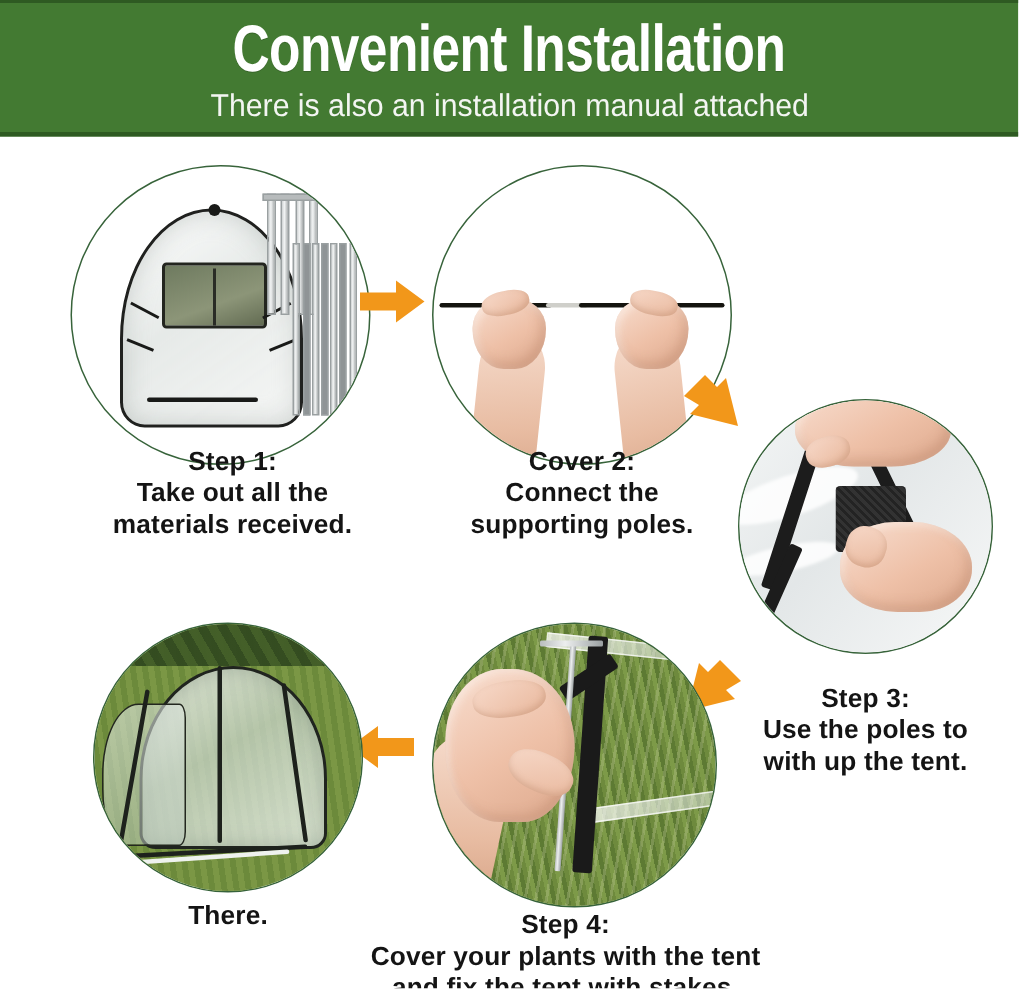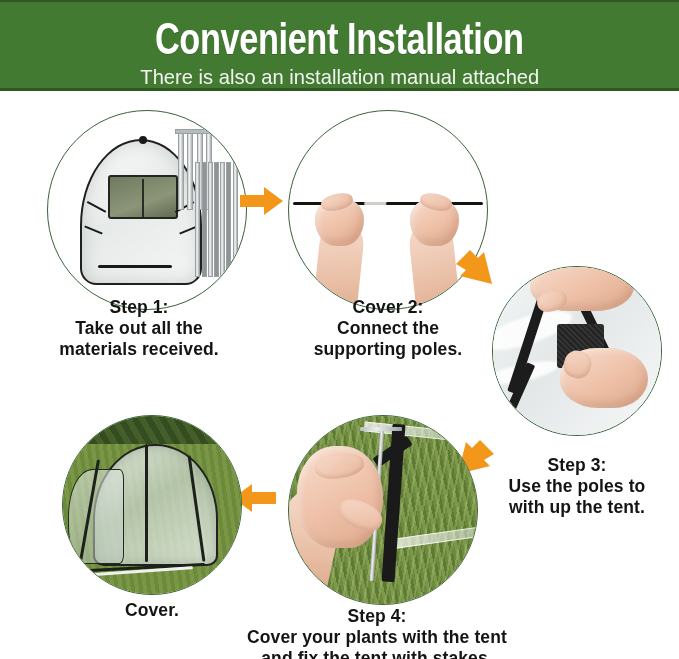--- a/index.html
+++ b/index.html
@@ -12,21 +12,21 @@
   }
   .page{position:relative;width:679px;height:659px;overflow:hidden;background:#fff;}
 
   
   .banner{
     position:absolute;left:0;top:0;width:679px;height:91px;
     background:#437a32;
     border-top:2px solid #2e5a22;
     border-bottom:3px solid #2e5a22;
     box-sizing:border-box;
-    display:flex;flex-direction:column;align-items:center;justify-content:flex-end;
+    display:flex;flex-direction:column;align-items:center;justify-content:center;
   }
   .banner-title{
     color:#ffffff;
     font-family:"Liberation Sans", sans-serif;
     font-weight:bold;
     font-size:44px;
     line-height:44px;
     letter-spacing:-0.5px;
     transform:scaleX(0.78);
     transform-origin:center center;
@@ -209,21 +209,21 @@
         <div class="s1-pole" style="left:2%;top:0;width:3px;height:100%;"></div>
         <div class="s1-pole" style="left:15%;top:0;width:3px;height:100%;background:#8f9496;"></div>
         <div class="s1-pole" style="left:28%;top:0;width:3px;height:100%;"></div>
         <div class="s1-pole" style="left:41%;top:0;width:3px;height:100%;background:#8f9496;"></div>
         <div class="s1-pole" style="left:54%;top:0;width:3px;height:100%;"></div>
         <div class="s1-pole" style="left:67%;top:0;width:3px;height:100%;background:#8f9496;"></div>
         <div class="s1-pole" style="left:80%;top:0;width:3px;height:100%;"></div>
       </div>
     </div>
   </div>
-  <div class="caption" style="left:24px;top:297px;width:230px;">Step 1:
+  <div class="caption" style="left:40px;top:297px;width:230px;">Step 1:
 Take out all the
 materials received.</div>
 
   <div class="arrow" style="left:240px;top:186px;width:44px;height:30px;">
     <svg width="44" height="30" viewBox="0 0 44 30">
       <polygon points="0,9 24,9 24,1 43,15 24,29 24,21 0,21" fill="#f2971a"></polygon>
     </svg>
   </div>
 
   <div class="circle" style="left:288px;top:110px;width:200px;height:200px;">
@@ -310,15 +310,15 @@
       <div class="done-hedge"></div>
       <div class="done-tent"></div>
       <div class="done-side"></div>
       <div class="done-rib" style="left:14%;top:24%;width:3px;height:58%;transform:rotate(10deg);"></div>
       <div class="done-rib" style="left:46%;top:16%;width:3px;height:66%;"></div>
       <div class="done-rib" style="left:74%;top:22%;width:3px;height:60%;transform:rotate(-8deg);"></div>
       <div class="done-rib" style="left:14%;bottom:14%;width:66%;height:3px;transform:rotate(-3deg);"></div>
       <div class="done-hem"></div>
     </div>
   </div>
-  <div class="caption" style="left:62px;top:600px;width:180px;">Cover.</div>
+  <div class="caption" style="left:62px;top:600px;width:180px;">There.</div>
 
 </div>
 
 </body></html>

